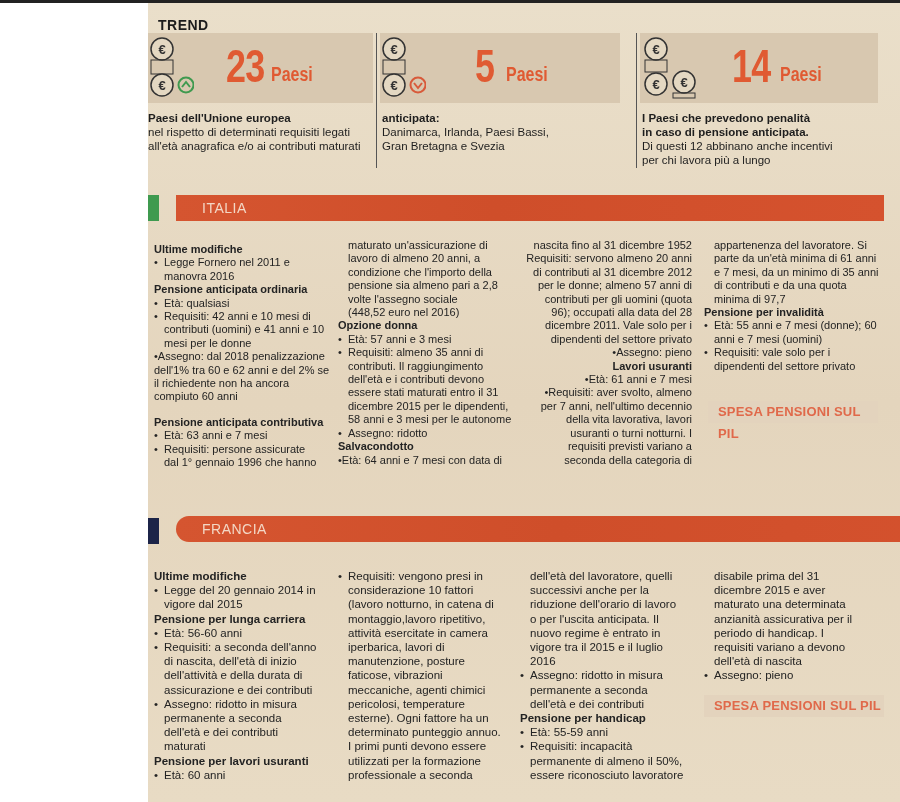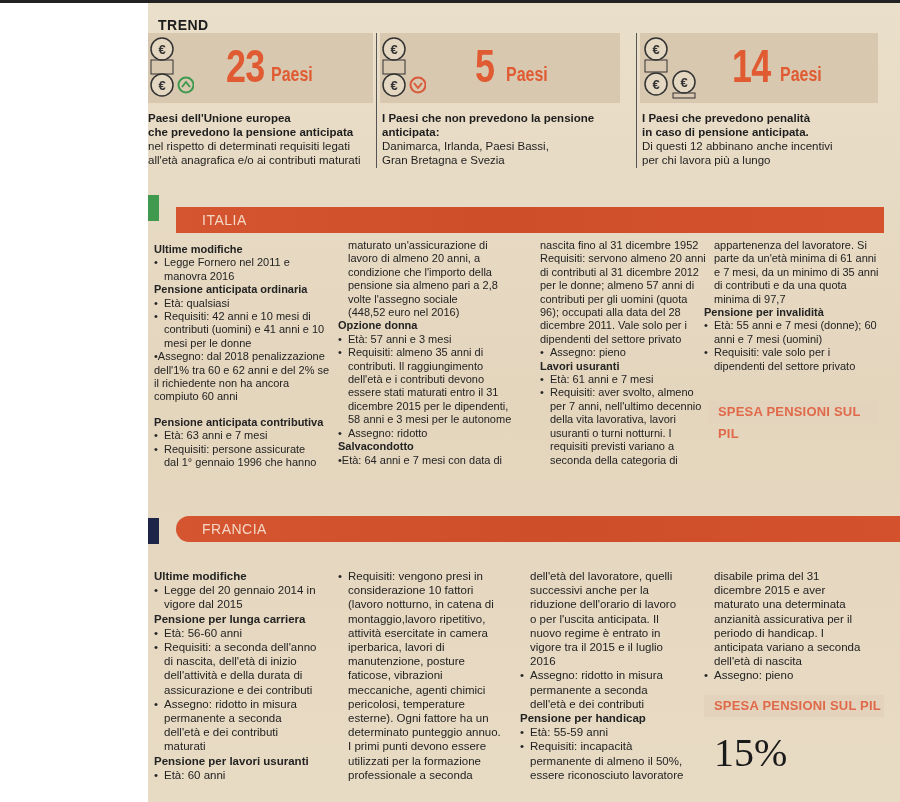--- a/index.html
+++ b/index.html
@@ -68,42 +68,40 @@
       <circle cx="12" cy="50" r="11" fill="#e4d8c2" stroke="#333" stroke-width="1.5"></circle>
         <text x="12" y="55" font-size="13" text-anchor="middle" fill="#333" font-family="Liberation Sans, sans-serif" font-weight="bold">€</text>
       <circle cx="36" cy="50" r="7.5" fill="none" stroke="#3f9a4f" stroke-width="2"></circle>
         <path d="M32 52 L36 47 L40 52" fill="none" stroke="#3f9a4f" stroke-width="2"></path>
     </svg>
     <div class="stat-num" style="left:78px;">23</div>
     <div class="stat-unit" style="left:123px;">Paesi</div>
   </div>
   <div class="stat-desc" style="left:0;">
     <div><b>Paesi dell'Unione europea</b></div>
-    <div><b>che prevedono la pensione anticipata</b></div>
     <div>nel rispetto di determinati requisiti legati</div>
     <div>all'età anagrafica e/o ai contributi maturati</div>
   </div>
 
   <div class="vdiv" style="left:228px;top:30px;height:135px;"></div>
 
   <div class="stat-box" style="left:232px;width:240px;">
     <svg class="coins" viewBox="0 0 44 64">
       <circle cx="12" cy="14" r="11" fill="#e4d8c2" stroke="#333" stroke-width="1.5"></circle>
         <text x="12" y="19" font-size="13" text-anchor="middle" fill="#333" font-family="Liberation Sans, sans-serif" font-weight="bold">€</text>
       <rect x="1" y="25" width="22" height="14" fill="none" stroke="#333" stroke-width="1"></rect>
       <circle cx="12" cy="50" r="11" fill="#e4d8c2" stroke="#333" stroke-width="1.5"></circle>
         <text x="12" y="55" font-size="13" text-anchor="middle" fill="#333" font-family="Liberation Sans, sans-serif" font-weight="bold">€</text>
       <circle cx="36" cy="50" r="7.5" fill="none" stroke="#d85a3a" stroke-width="2"></circle>
         <path d="M32 48 L36 53 L40 48" fill="none" stroke="#d85a3a" stroke-width="2"></path>
     </svg>
     <div class="stat-num" style="left:95px;">5</div>
     <div class="stat-unit" style="left:126px;">Paesi</div>
   </div>
   <div class="stat-desc" style="left:234px;">
-    <div><b>I Paesi che non prevedono la pensione</b></div>
     <div><b>anticipata:</b></div>
     <div>Danimarca, Irlanda, Paesi Bassi,</div>
     <div>Gran Bretagna e Svezia</div>
   </div>
 
   <div class="vdiv" style="left:488px;top:30px;height:135px;"></div>
 
   <div class="stat-box" style="left:492px;width:238px;">
     <svg class="coins" style="width:70px" viewBox="0 0 70 64">
       <circle cx="14" cy="14" r="11" fill="#e4d8c2" stroke="#333" stroke-width="1.5"></circle>
@@ -119,21 +117,21 @@
     <div class="stat-unit" style="left:140px;">Paesi</div>
   </div>
   <div class="stat-desc" style="left:494px;">
     <div><b>I Paesi che prevedono penalità</b></div>
     <div><b>in caso di pensione anticipata.</b></div>
     <div>Di questi 12 abbinano anche incentivi</div>
     <div>per chi lavora più a lungo</div>
   </div>
 
   <div class="flag" style="top:192px;background:#3f9a4f;"></div>
-  <div class="band" style="top:192px;width:708px;margin-top:12px;">
+  <div class="band" style="top:192px;width:708px;">
     <div class="band-label">ITALIA</div>
   </div>
 
   <div class="col" id="it1" style="left:6px;top:240px;width:182px;">
       <div class="h">Ultime modifiche</div>
       <div class="b">Legge Fornero nel 2011 e</div>
       <div class="i">manovra 2016</div>
       <div class="h">Pensione anticipata ordinaria</div>
       <div class="b">Età: qualsiasi</div>
       <div class="b">Requisiti: 42 anni e 10 mesi di</div>
@@ -161,21 +159,21 @@
       <div class="b">Requisiti: almeno 35 anni di</div>
       <div class="i">contributi. Il raggiungimento</div>
       <div class="i">dell'età e i contributi devono</div>
       <div class="i">essere stati maturati entro il 31</div>
       <div class="i">dicembre 2015 per le dipendenti,</div>
       <div class="i">58 anni e 3 mesi per le autonome</div>
       <div class="b">Assegno: ridotto</div>
       <div class="h">Salvacondotto</div>
       <div class="p">•Età: 64 anni e 7 mesi con data di</div>
     </div>
-  <div class="col" id="it3" style="left:392px;top:236px;width:180px;">
+  <div class="col" id="it3" style="left:364px;top:236px;width:180px;text-align:right;">
       <div class="p">nascita fino al 31 dicembre 1952</div>
       <div class="p">Requisiti: servono almeno 20 anni</div>
       <div class="p">di contributi al 31 dicembre 2012</div>
       <div class="p">per le donne; almeno 57 anni di</div>
       <div class="p">contributi per gli uomini (quota</div>
       <div class="p">96); occupati alla data del 28</div>
       <div class="p">dicembre 2011. Vale solo per i</div>
       <div class="p">dipendenti del settore privato</div>
       <div class="b">Assegno: pieno</div>
       <div class="h">Lavori usuranti</div>
@@ -257,21 +255,20 @@
       <div class="b">Requisiti: incapacità</div>
       <div class="i">permanente di almeno il 50%,</div>
       <div class="i">essere riconosciuto lavoratore</div>
     </div>
   <div class="col" id="fr4" style="left:556px;top:566px;width:190px;font-size:11.5px;line-height:14.2px;">
       <div class="i">disabile prima del 31</div>
       <div class="i">dicembre 2015 e aver</div>
       <div class="i">maturato una determinata</div>
       <div class="i">anzianità assicurativa per il</div>
       <div class="i">periodo di handicap. I</div>
-      <div class="i">anticipata variano a seconda</div>
+      <div class="i">requisiti variano a devono</div>
       <div class="i">dell'età di nascita</div>
       <div class="b">Assegno: pieno</div>
     </div>
 
   <div class="spesa-box" style="left:556px;top:692px;width:170px;">SPESA PENSIONI SUL PIL</div>
-  <div class="spesa-val" style="left:566px;top:726px;">15%</div>
 
 </div>
 
 </body></html>

